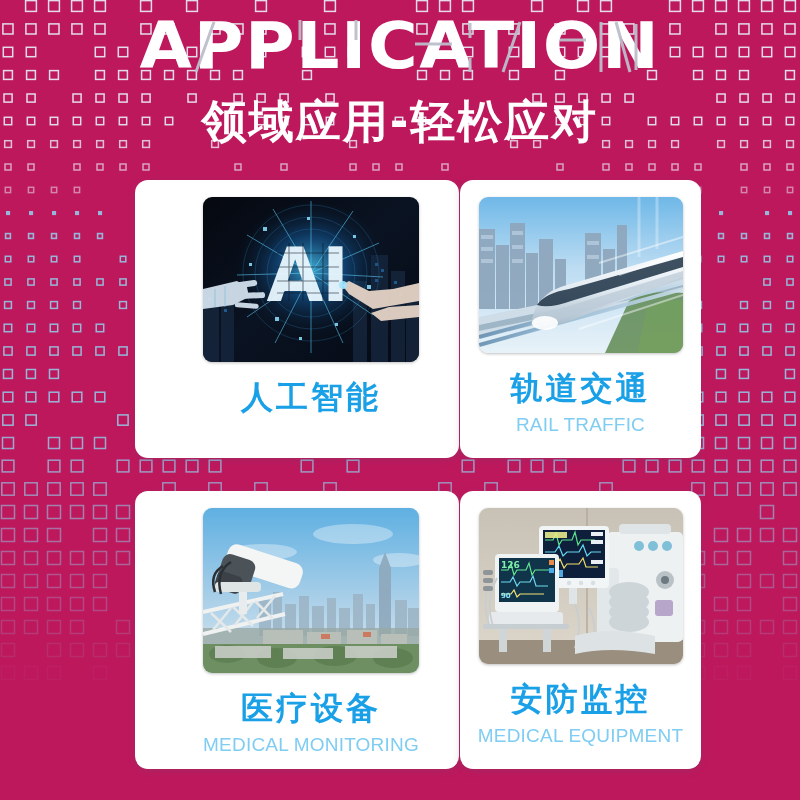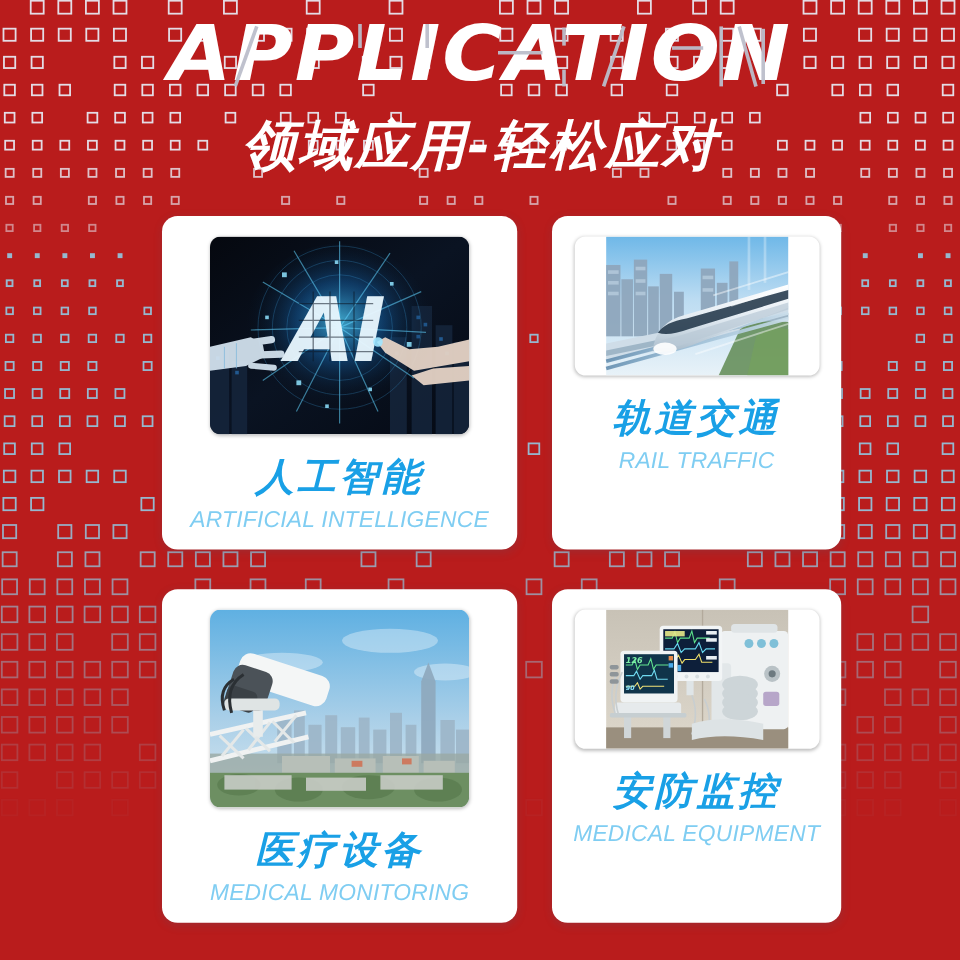--- a/index.html
+++ b/index.html
@@ -12,23 +12,22 @@
     width: 800px;
     height: 800px;
     overflow: hidden;
     font-family: "Liberation Sans", "DejaVu Sans", sans-serif;
   }
 
   #stage {
     position: relative;
     width: 800px;
     height: 800px;
-    background: #b91c1c;
+    background: #be185d;
     overflow: hidden;
-    font-style: italic;
   }
 
   
   #grid-bg {
     position: absolute;
     inset: 0;
     width: 800px;
     height: 800px;
     z-index: 0;
     pointer-events: none;
@@ -104,32 +103,32 @@
   .card {
     background: #ffffff;
     border-radius: 13px;
     box-shadow: 0 2px 7px rgba(80, 85, 110, 0.22);
     display: flex;
     flex-direction: column;
     align-items: center;
     overflow: hidden;
     position: relative;
   }
-  .card.c1 { width: 296px; }
+  .card.c1 { width: 296px; padding-left: 28px; }
   .card.c2 { width: 241px; margin-left: 36px; }
 
   .card-thumb {
     margin-top: 17px;
     border-radius: 9px;
     overflow: hidden;
     position: relative;
     box-shadow: 0 1px 3px rgba(0,0,0,0.25);
   }
   .c1 .card-thumb { width: 216px; height: 165px; }
-  .c2 .card-thumb { width: 204px; height: 116px; }
+  .c2 .card-thumb { width: 204px; height: 156px; }
 
   .card-thumb svg { display: block; width: 100%; height: 100%; }
 
   .card-cn {
     margin-top: 19px;
     color: #19a0e6;
     font-size: 32px;
     font-weight: 700;
     letter-spacing: 3px;
     font-family: "DejaVu Sans", sans-serif;
@@ -899,21 +898,20 @@
             <rect x="72" y="120" width="4" height="4"></rect>
               <rect x="132" y="126" width="3" height="3"></rect>
             <rect x="46" y="66" width="3" height="3"></rect>
               <rect x="164" y="88" width="4" height="4"></rect>
             <rect x="104" y="20" width="3" height="3"></rect>
               <rect x="96" y="140" width="3" height="3"></rect>
           </g>
         </svg>
       </div>
       <div class="card-cn">人工智能</div>
-      <div class="card-en">ARTIFICIAL INTELLIGENCE</div>
     </div>
 
     <div class="card c2">
       <div class="card-thumb">
         <svg viewBox="0 0 204 156" xmlns="http://www.w3.org/2000/svg">
           <defs>
             <linearGradient id="skyR" x1="0" y1="0" x2="0" y2="1">
               <stop offset="0" stop-color="#6fb8e8"></stop>
               <stop offset="0.45" stop-color="#bcdcf2"></stop>
               <stop offset="1" stop-color="#e8f2f8"></stop>

